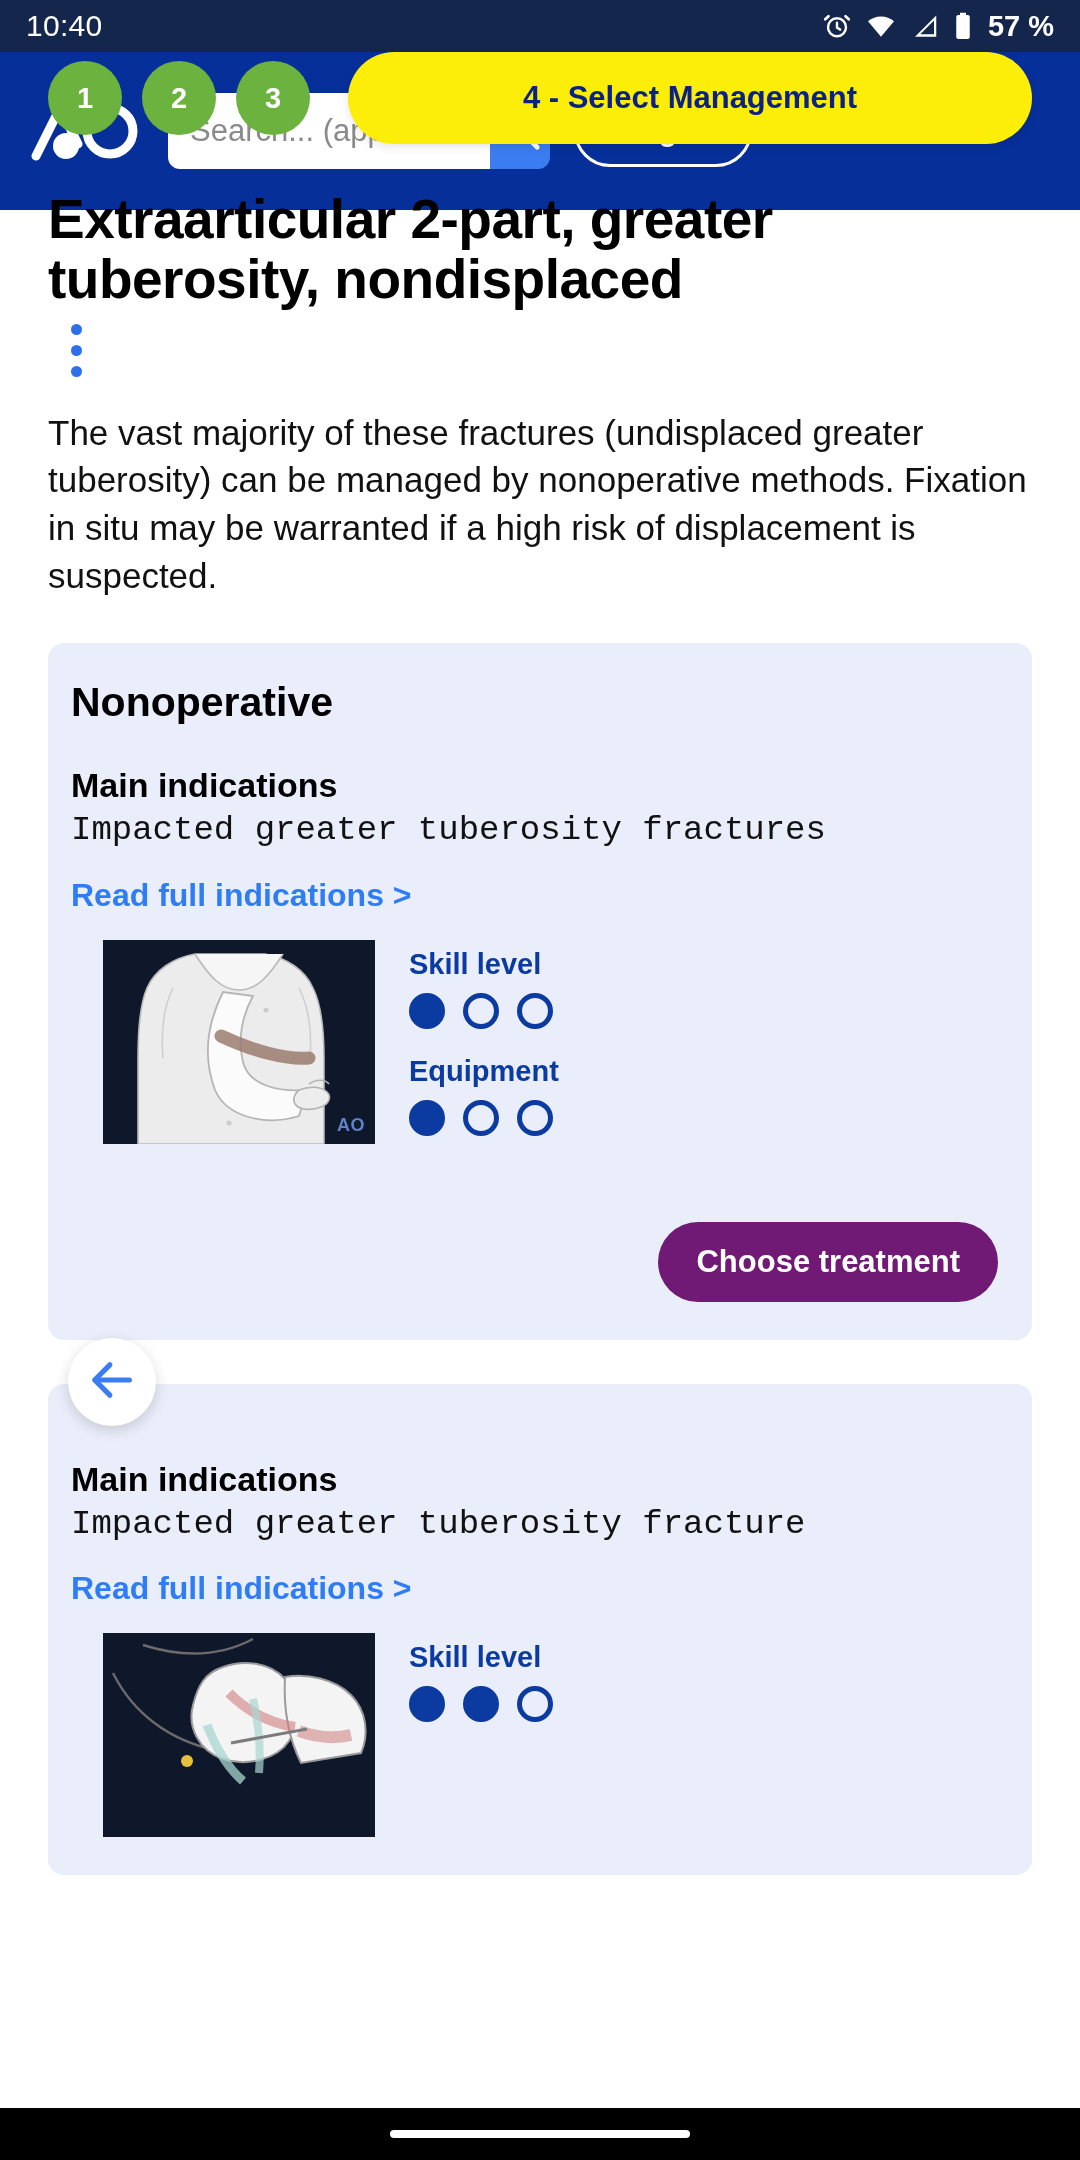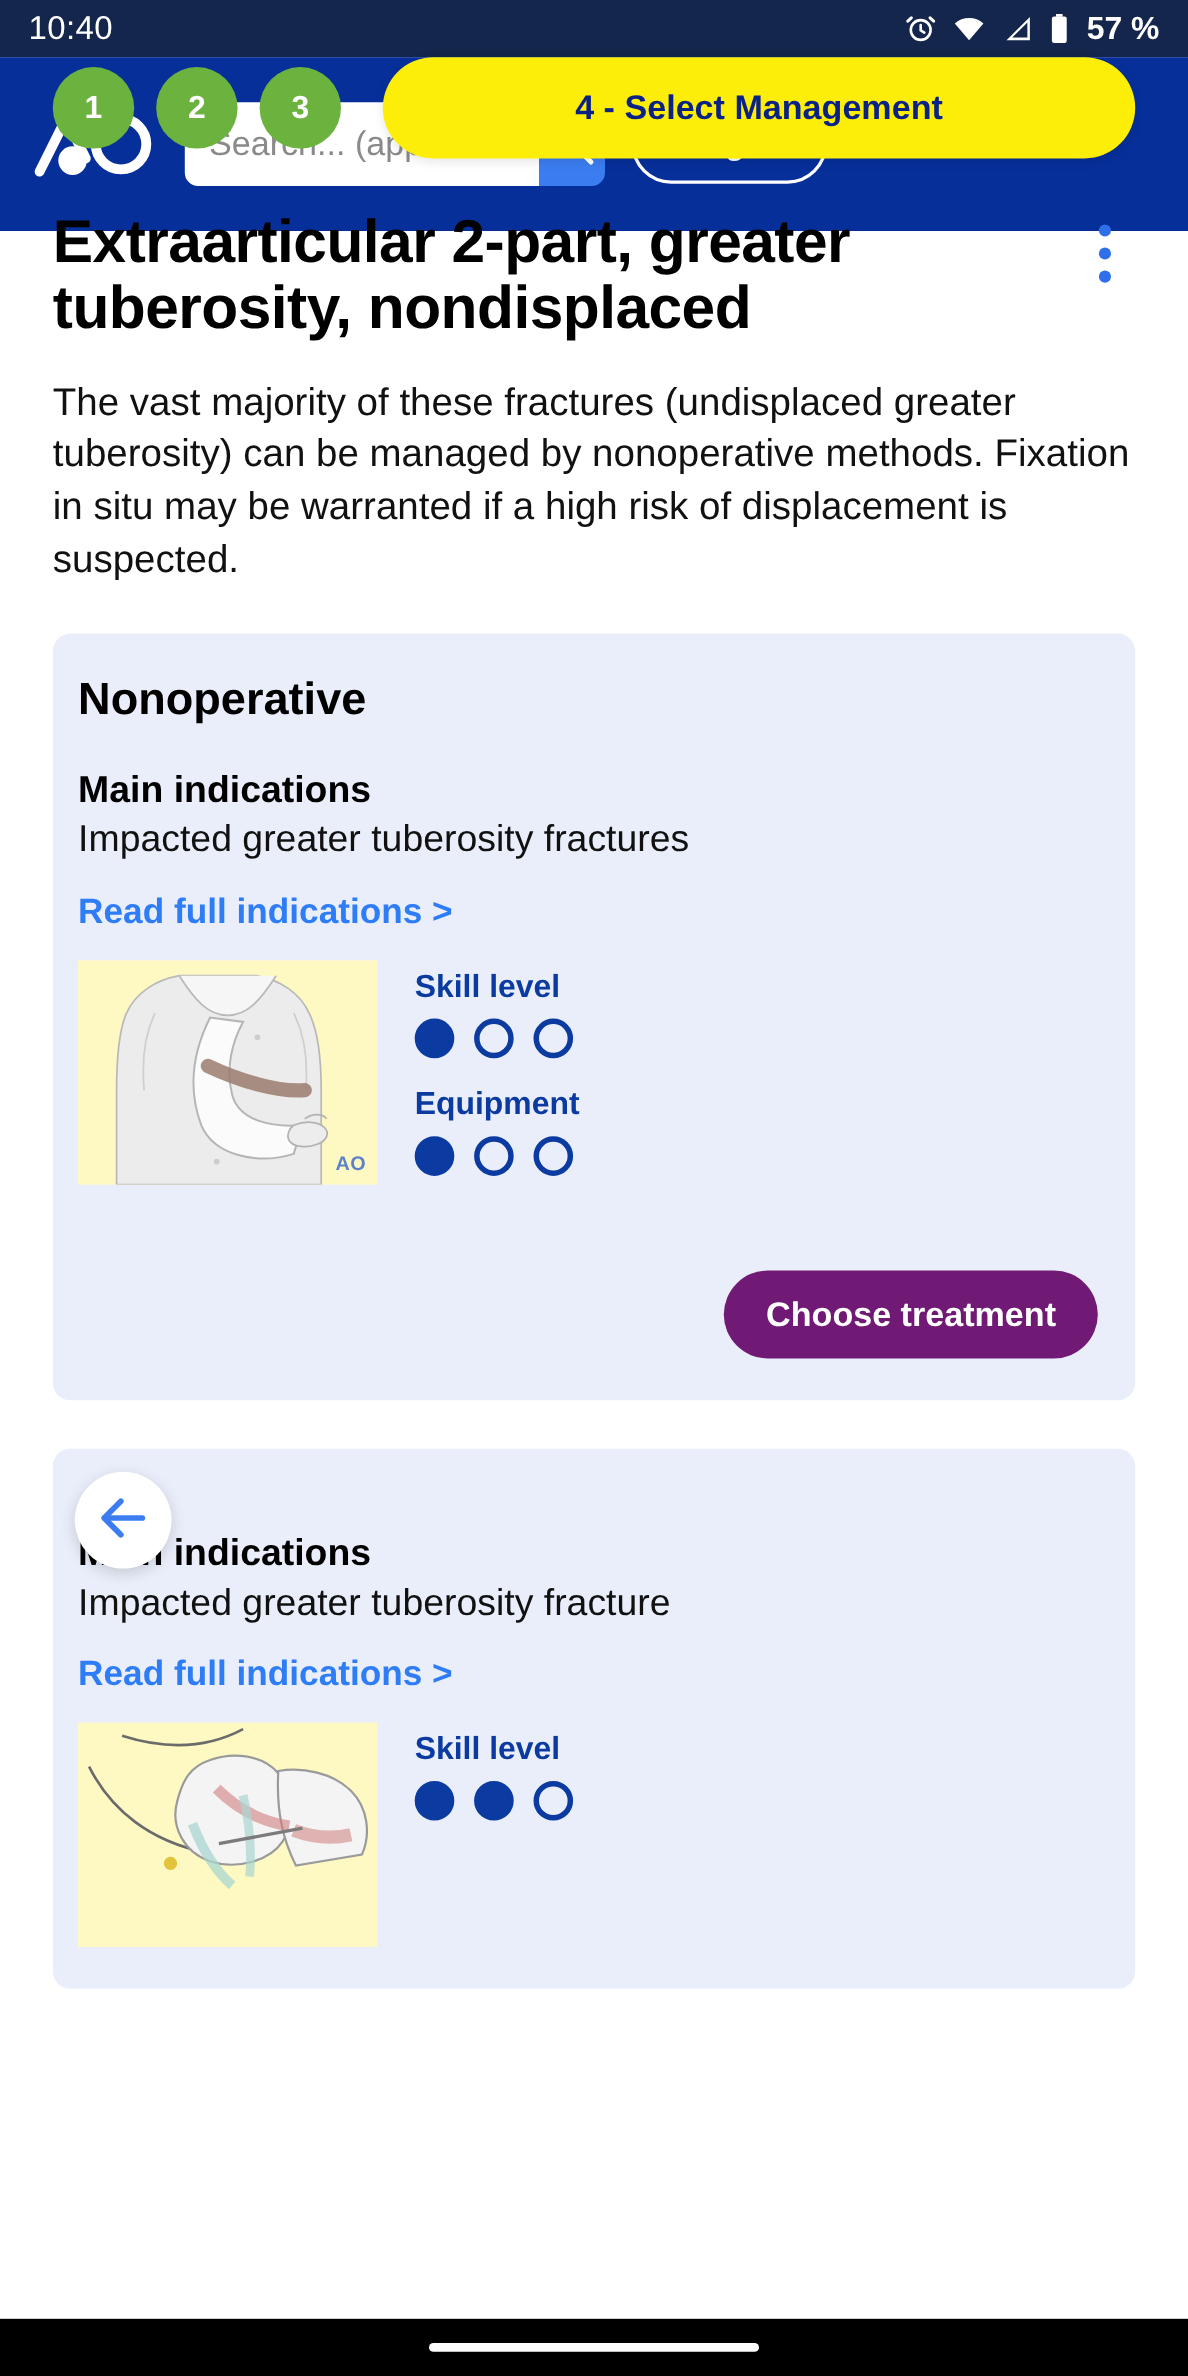--- a/index.html
+++ b/index.html
@@ -58,47 +58,47 @@
     display: flex; align-items: center; justify-content: center; flex: none;
   }
   .step-current {
     margin-left: 18px; height: 92px; flex: 1 1 auto;
     background: #fcee09; border-radius: 46px;
     color: #0a2286; font-size: 31px; font-weight: 700;
     display: flex; align-items: center; justify-content: center;
     box-shadow: 0 3px 10px rgba(0,0,0,.10);
   }
 
-  .titlerow { display: flex; align-items: flex-start; margin-top: 46px; }
+  .titlerow { display: flex; align-items: flex-start; margin-top: 46px; flex-direction: column; }
   .page-title {
     flex: 1 1 auto; font-size: 55px; font-weight: 700; line-height: 1.09;
     color: #000; letter-spacing: -.5px;
   }
   .kebab { flex: none; width: 56px; padding-top: 14px; display: flex;
            flex-direction: column; align-items: center; gap: 10px; cursor: pointer; }
   .kebab i { width: 11px; height: 11px; border-radius: 50%; background: #2f6fea; display:block; }
 
   .lead { margin-top: 32px; font-size: 35px; line-height: 1.36; color: #111; }
 
   .card {
     margin-top: 44px; background: #e9eefa; border-radius: 16px;
     padding: 36px 34px 38px 23px;
   }
   .card-title { font-size: 41px; font-weight: 700; color: #000; }
   .sub-head { margin-top: 40px; font-size: 34px; font-weight: 700; color: #000; }
-  .sub-text { margin-top: 4px; font-size: 34px; color: #111; line-height: 1.28; }
+  .sub-text { margin-top: 4px; font-size: 34px; color: #111; line-height: 1.28; font-family: Liberation Mono, monospace; }
   .readlink {
     display: inline-block; margin-top: 24px;
     font-size: 32px; font-weight: 700; color: #2f7df6; cursor: pointer;
   }
 
   .media-row { display: flex; gap: 34px; margin-top: 26px; align-items: flex-start; }
   .thumb {
-    width: 272px; height: 204px; background: #fef9c3; flex: none;
-    position: relative; overflow: hidden;
+    width: 272px; height: 204px; background: #0f172a; flex: none;
+    position: relative; overflow: hidden; margin-left: 32px;
   }
   .thumb svg { position: absolute; inset: 0; width: 100%; height: 100%; }
   .thumb .ao-mark { position: absolute; right: 10px; bottom: 8px; font-size: 18px;
                     color: #5e82c8; font-weight: 700; letter-spacing: .5px; }
   .meta { padding-top: 8px; }
   .meta-label { font-size: 29px; font-weight: 700; color: #0b3ba0; }
   .dots { display: flex; gap: 18px; margin-top: 12px; margin-bottom: 26px; }
   .dot { width: 36px; height: 36px; border-radius: 50%; border: 5px solid #0b3ba0; background: transparent; }
   .dot.on { background: #0b3ba0; }
 

